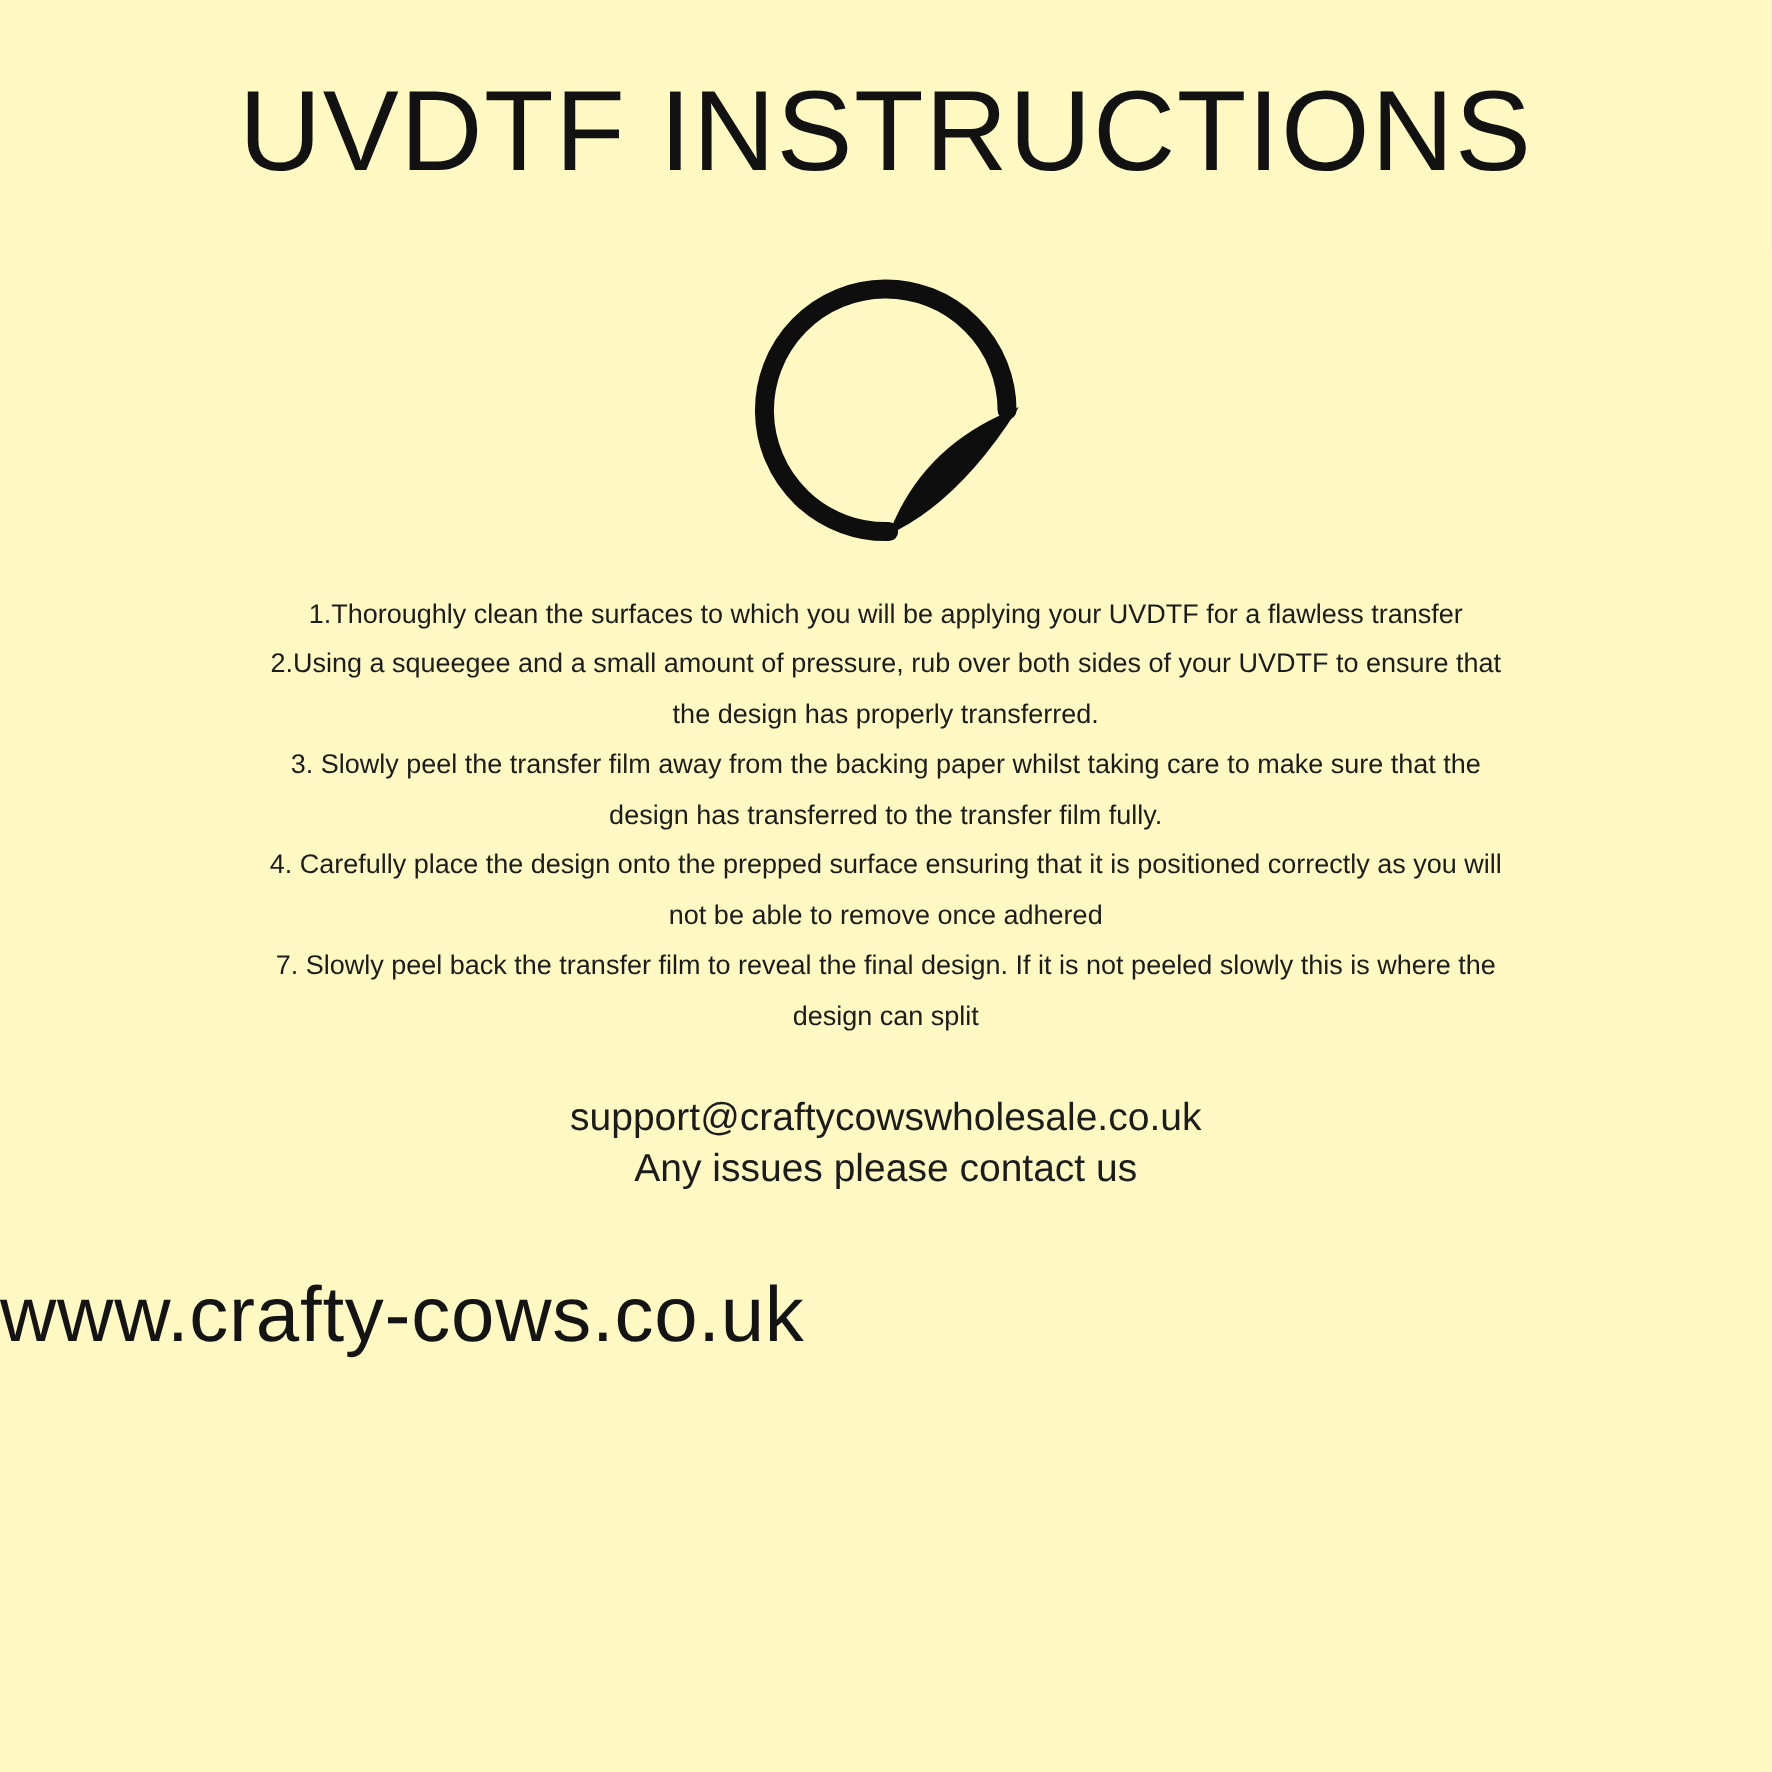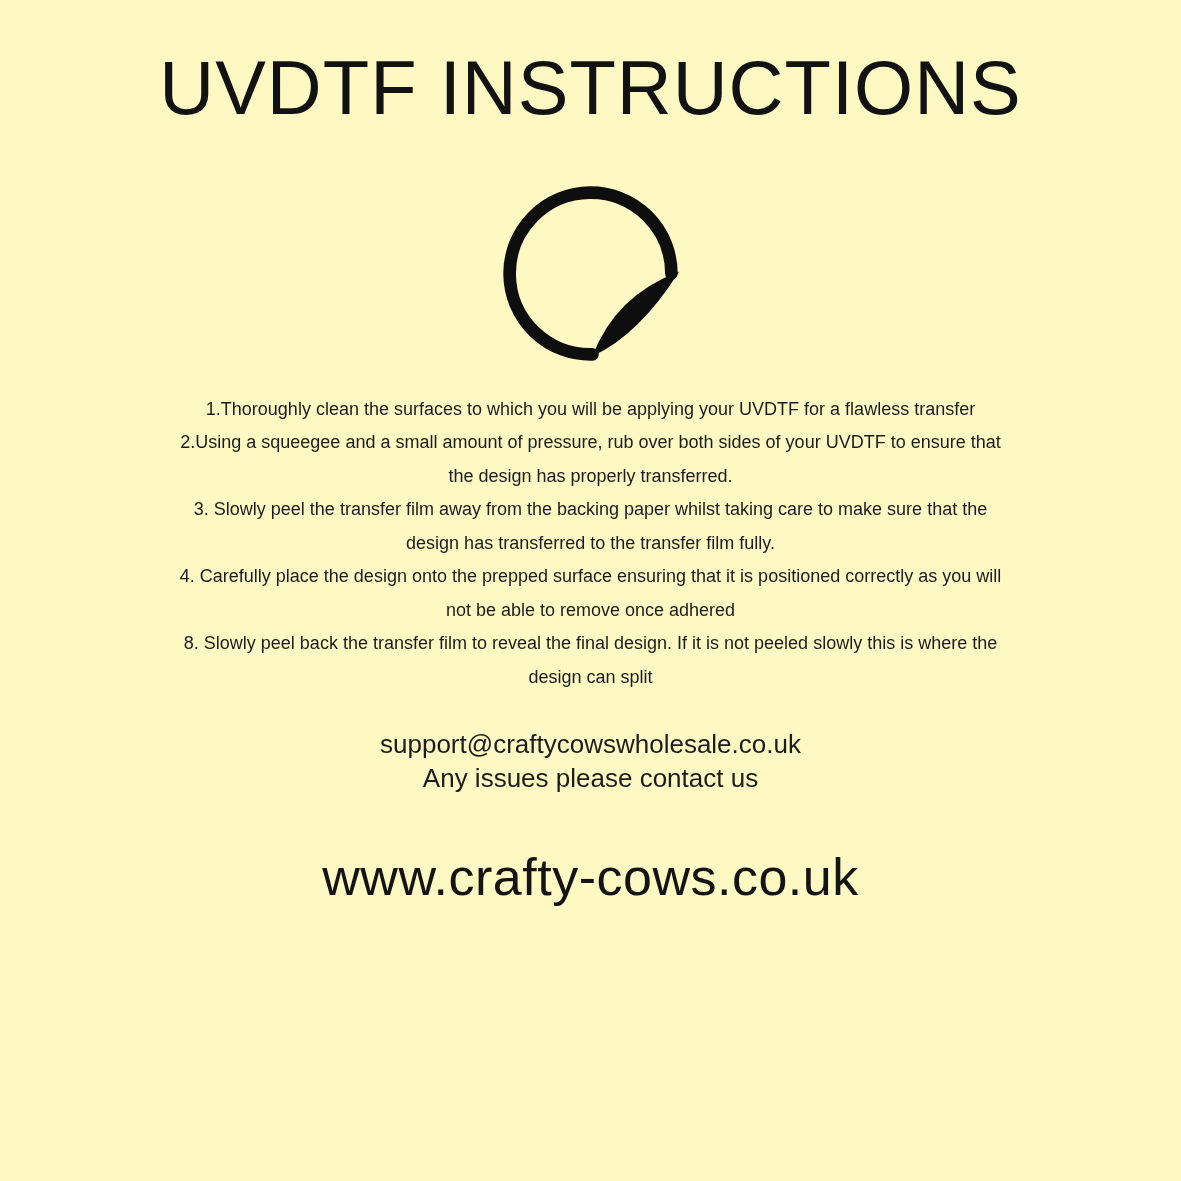--- a/index.html
+++ b/index.html
@@ -47,21 +47,21 @@
   .contact {
     width: 840px;
     margin: 34px auto 0 auto;
     text-align: center;
     font-size: 26px;
     line-height: 33.5px;
     color: #1c1c1c;
   }
   .website {
     margin-top: 52px;
-    text-align: center;
+    text-align: left;
     font-size: 52px;
     font-weight: 400;
     color: #141414;
     letter-spacing: 0.5px;
   }
 </style>
 </head>
 <body>
 
 <div class="canvas">
@@ -81,21 +81,21 @@
 
       <p class="instruction-item">1.Thoroughly clean the surfaces to which you will be applying your UVDTF for a flawless transfer</p>
 
       <p class="instruction-item">2.Using a squeegee and a small amount of pressure, rub over both sides of your UVDTF to ensure that the design has properly transferred.</p>
 
       <p class="instruction-item">3. Slowly peel the transfer film away from the backing paper whilst taking care to make sure that the design has transferred to the transfer film fully.</p>
 
       <p class="instruction-item">4. Carefully place the design onto the prepped surface ensuring that it is positioned correctly as you will not be able to remove once adhered</p>
 
 
-      <p class="instruction-item">8. Slowly peel back the transfer film to reveal the final design. If it is not peeled slowly this is where the design can split</p>
+      <p class="instruction-item">7. Slowly peel back the transfer film to reveal the final design. If it is not peeled slowly this is where the design can split</p>
     </div>
 
   <div class="contact">
     <div>support@craftycowswholesale.co.uk</div>
     <div>Any issues please contact us</div>
   </div>
 
   <div class="website">www.crafty-cows.co.uk</div>
 
 </div>

